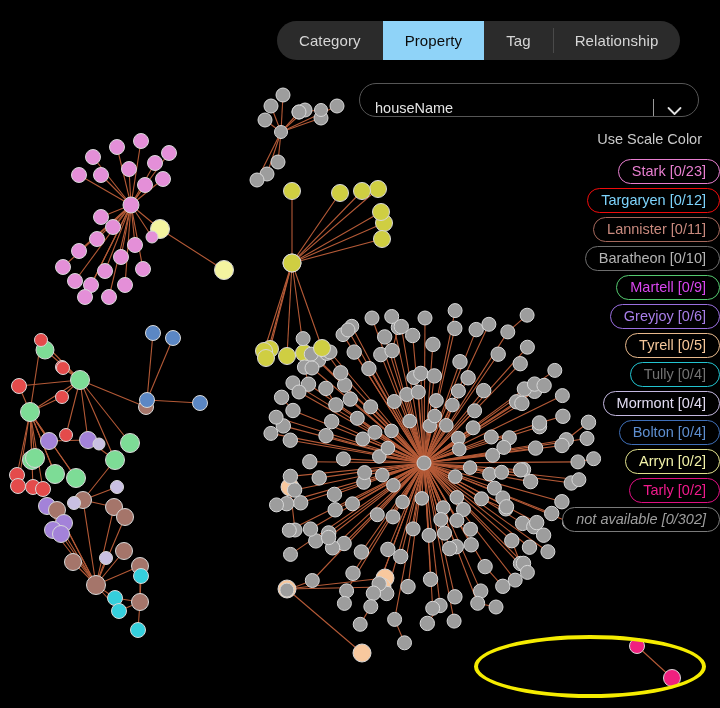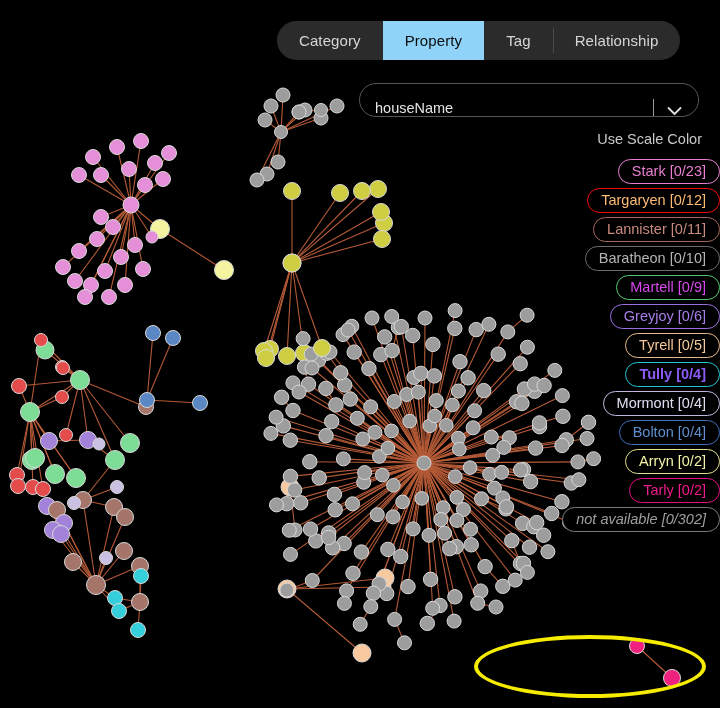--- a/index.html
+++ b/index.html
@@ -730,21 +730,21 @@
     <span class="sc-label">Use Scale Color</span>
     <span class="sc-box"></span>
   </div>
 
   <div class="legend" id="legend">
       <div class="legend-row">
         <div class="legend-pill" style="color: rgb(232, 127, 208); border-color: rgb(232, 127, 208);">Stark [0/23]</div>
         <div class="legend-dot" style="background: rgb(228, 143, 216);"></div>
       </div>
       <div class="legend-row">
-        <div class="legend-pill" style="color: #fdba74; border-color: rgb(240, 12, 12);">Targaryen [0/12]</div>
+        <div class="legend-pill" style="color: #7dd3fc; border-color: rgb(240, 12, 12);">Targaryen [0/12]</div>
         <div class="legend-dot" style="background: rgb(228, 75, 75);"></div>
       </div>
       <div class="legend-row">
         <div class="legend-pill" style="color: rgb(201, 138, 126); border-color: rgb(165, 104, 92);">Lannister [0/11]</div>
         <div class="legend-dot" style="background: rgb(165, 117, 106);"></div>
       </div>
       <div class="legend-row">
         <div class="legend-pill" style="color: rgb(180, 180, 180); border-color: rgb(110, 110, 110);">Baratheon [0/10]</div>
         <div class="legend-dot" style="background: rgb(157, 157, 157);"></div>
       </div>
@@ -754,21 +754,21 @@
       </div>
       <div class="legend-row">
         <div class="legend-pill" style="color: rgb(168, 126, 232); border-color: rgb(154, 111, 224);">Greyjoy [0/6]</div>
         <div class="legend-dot" style="background: rgb(163, 130, 217);"></div>
       </div>
       <div class="legend-row">
         <div class="legend-pill" style="color: rgb(245, 199, 154); border-color: rgb(232, 185, 140);">Tyrell [0/5]</div>
         <div class="legend-dot" style="background: rgb(248, 200, 158);"></div>
       </div>
       <div class="legend-row">
-        <div class="legend-pill" style="color: #8b5cf6; border-color: rgb(34, 196, 208); font-weight: bold;">Tully [0/4]</div>
+        <div class="legend-pill" style="color: #737373; border-color: rgb(34, 196, 208);">Tully [0/4]</div>
         <div class="legend-dot" style="background: rgb(53, 207, 220);"></div>
       </div>
       <div class="legend-row">
         <div class="legend-pill" style="color: rgb(226, 220, 242); border-color: rgb(196, 184, 224);">Mormont [0/4]</div>
         <div class="legend-dot" style="background: rgb(201, 192, 226);"></div>
       </div>
       <div class="legend-row">
         <div class="legend-pill" style="color: rgb(94, 143, 208); border-color: rgb(63, 111, 184);">Bolton [0/4]</div>
         <div class="legend-dot" style="background: rgb(91, 135, 196);"></div>
       </div>

